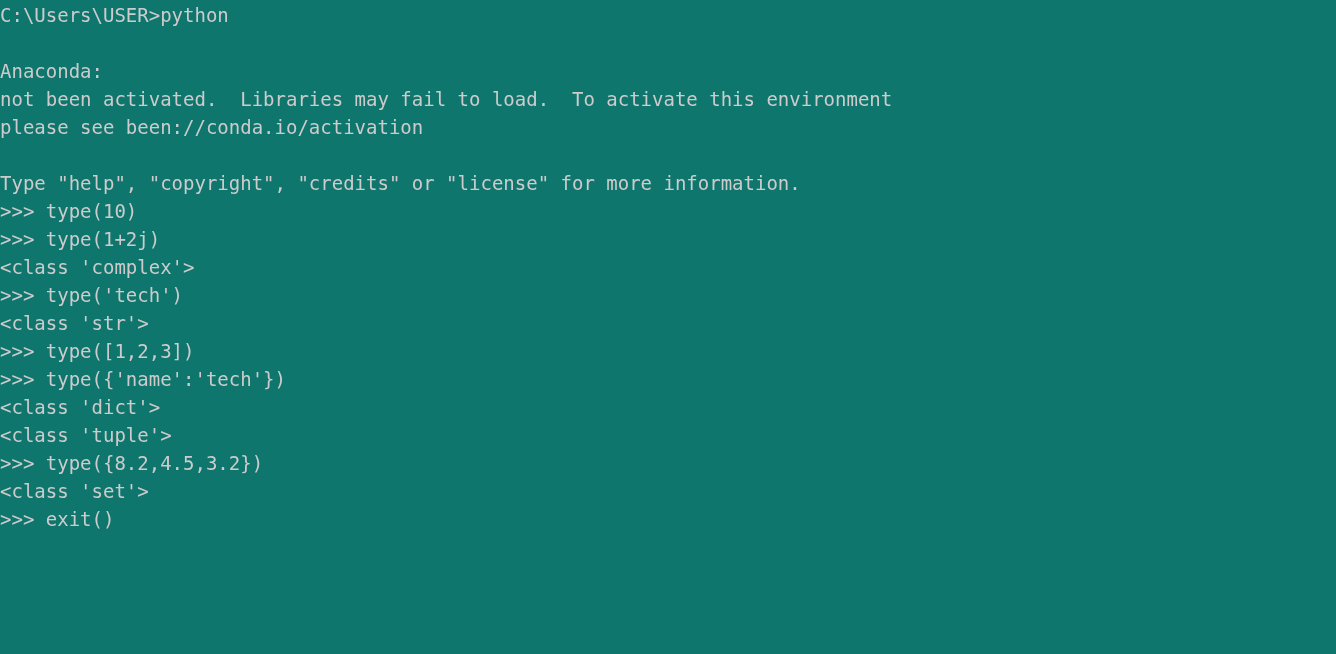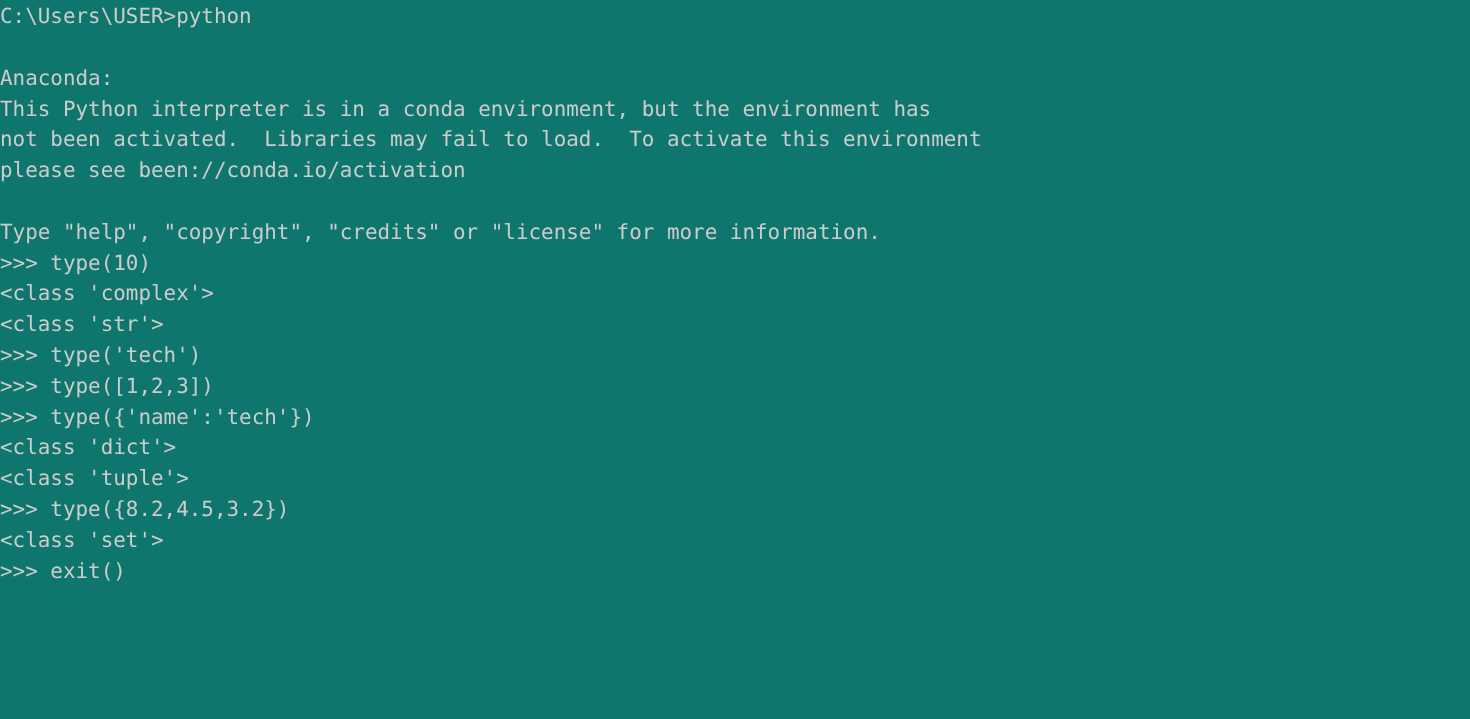--- a/index.html
+++ b/index.html
@@ -47,29 +47,29 @@
   }
 </style>
 </head>
 <body>
 
 <div id="terminal">
   <div id="screen">
       <span class="line prompt-line">C:\Users\USER&gt;python</span>
       <span class="line blank"> </span>
       <span class="line banner-line">Anaconda:</span>
-      <span class="line banner-line">This Python interpreter is in a conda environment, but the environment has</span>
       <span class="line banner-line">not been activated.  Libraries may fail to load.  To activate this environment</span>
       <span class="line banner-line">please see been://conda.io/activation</span>
       <span class="line blank"> </span>
       <span class="line banner-line">Type "help", "copyright", "credits" or "license" for more information.</span>
       <span class="line prompt-line">&gt;&gt;&gt; type(10)</span>
+      <span class="line prompt-line">&gt;&gt;&gt; type(1+2j)</span>
       <span class="line output-line">&lt;class 'complex'&gt;</span>
+      <span class="line prompt-line">&gt;&gt;&gt; type('tech')</span>
       <span class="line output-line">&lt;class 'str'&gt;</span>
-      <span class="line prompt-line">&gt;&gt;&gt; type('tech')</span>
       <span class="line prompt-line">&gt;&gt;&gt; type([1,2,3])</span>
       <span class="line prompt-line">&gt;&gt;&gt; type({'name':'tech'})</span>
       <span class="line output-line">&lt;class 'dict'&gt;</span>
       <span class="line output-line">&lt;class 'tuple'&gt;</span>
       <span class="line prompt-line">&gt;&gt;&gt; type({8.2,4.5,3.2})</span>
       <span class="line output-line">&lt;class 'set'&gt;</span>
       <span class="line prompt-line">&gt;&gt;&gt; exit()</span>
     </div>
 </div>
 

